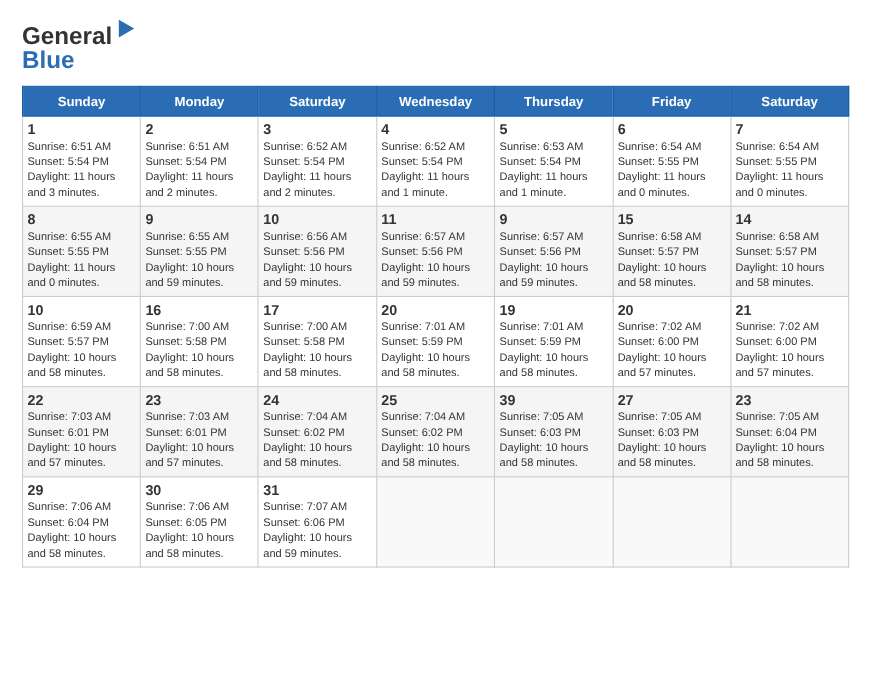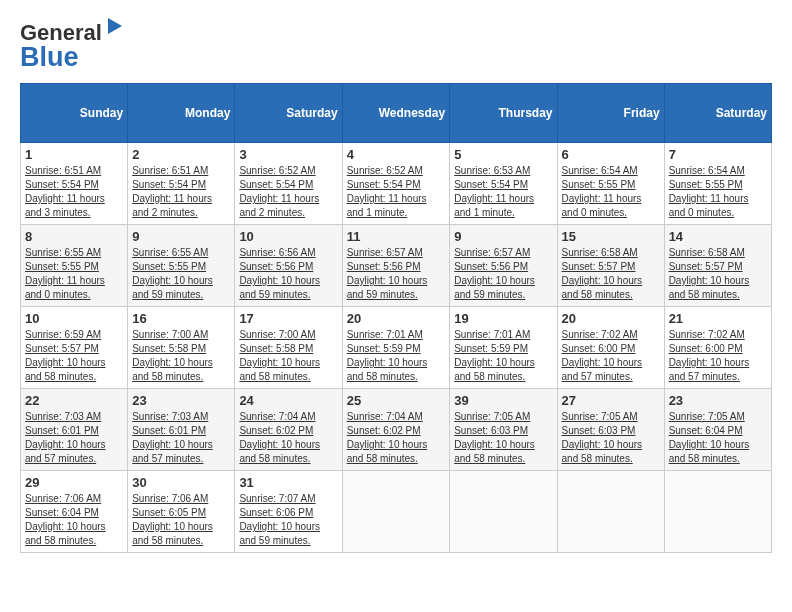--- a/index.html
+++ b/index.html
@@ -34,22 +34,22 @@
       color: #555;
     }
     .calendar {
       width: 100%;
       border-collapse: collapse;
       font-size: 10.5px;
     }
     .calendar th {
       background: #2a6db5;
       color: #fff;
-      padding: 22px 4px;
-      text-align: right;
+      padding: 6px 4px;
+      text-align: center;
       font-size: 12px;
       font-weight: bold;
       border: 1px solid #1a5da5;
     }
     .calendar td {
       border: 1px solid #ccc;
       vertical-align: top;
       padding: 4px;
       width: 108px;
       min-height: 80px;
@@ -62,38 +62,37 @@
       font-size: 13px;
       font-weight: bold;
       color: #333;
       display: block;
       margin-bottom: 2px;
     }
     .day-info {
       font-size: 10px;
       color: #333;
       line-height: 1.4;
-      text-decoration: underline;
     }
     .empty-cell {
       background: #f9f9f9 !important;
     }
   </style>
 </head>
 <body>
 
 <div class="header">
   <div class="logo">
     <div style="display:flex;">
       <span style="font-size:22px;font-weight:bold;color:#333;">General</span>
       <svg width="22" height="22" viewBox="0 0 22 22" style="margin-left:2px;margin-top:-4px;">
         <polygon points="4,18 18,10 4,2" fill="#2a6db5"></polygon>
       </svg>
     </div>
-    <span style="font-size:27px;font-weight:bold;color:#2a6db5;margin-top:-4px;">Blue</span>
+    <span style="font-size:22px;font-weight:bold;color:#2a6db5;margin-top:-4px;">Blue</span>
   </div>
   <div class="title-block">
     <div class="month-title"></div>
     <div class="location"></div>
   </div>
 </div>
 
 <table class="calendar" id="cal-table">
   <thead>
     <tr id="cal-header">

